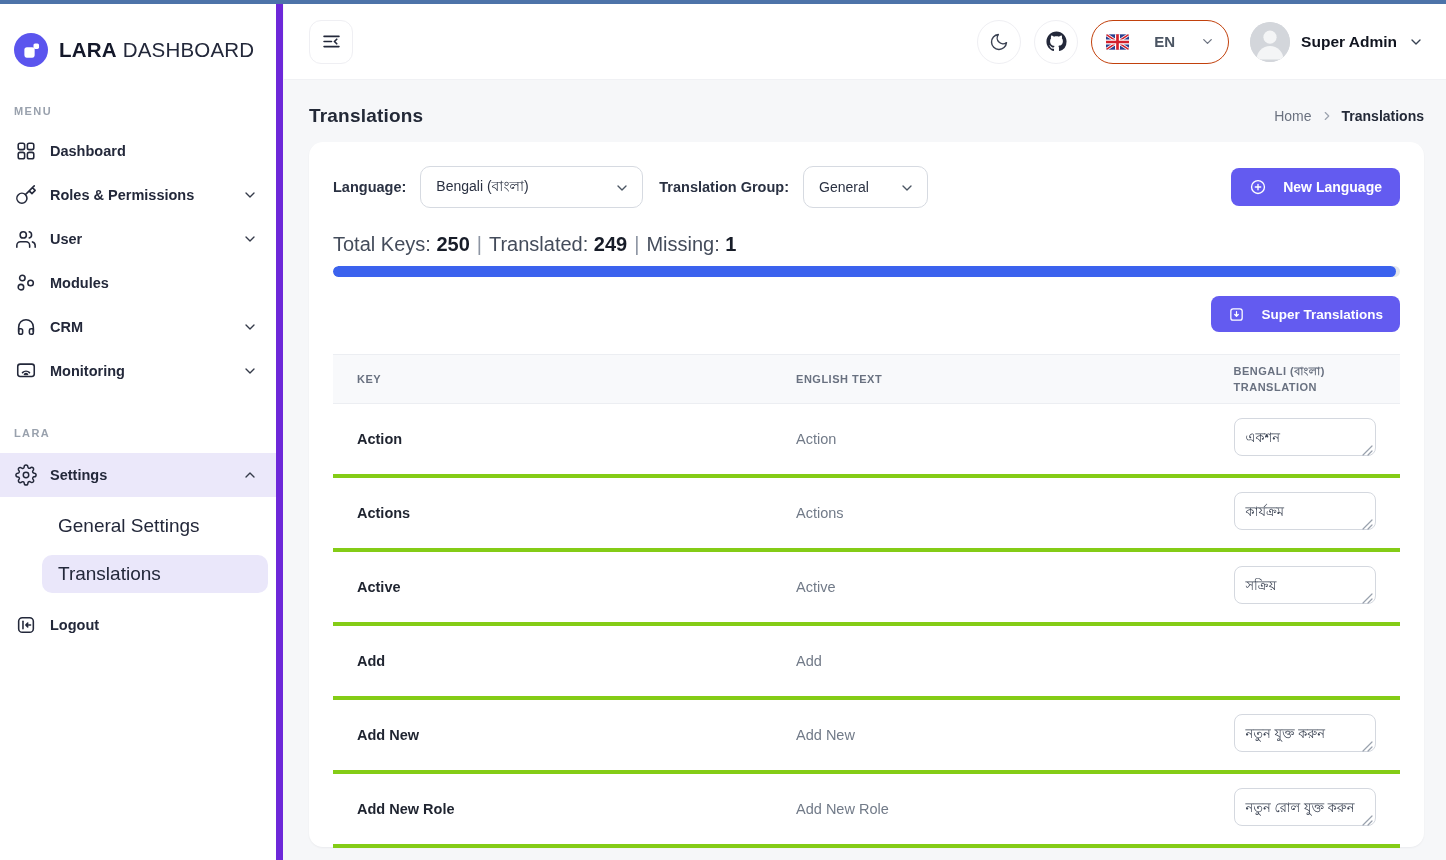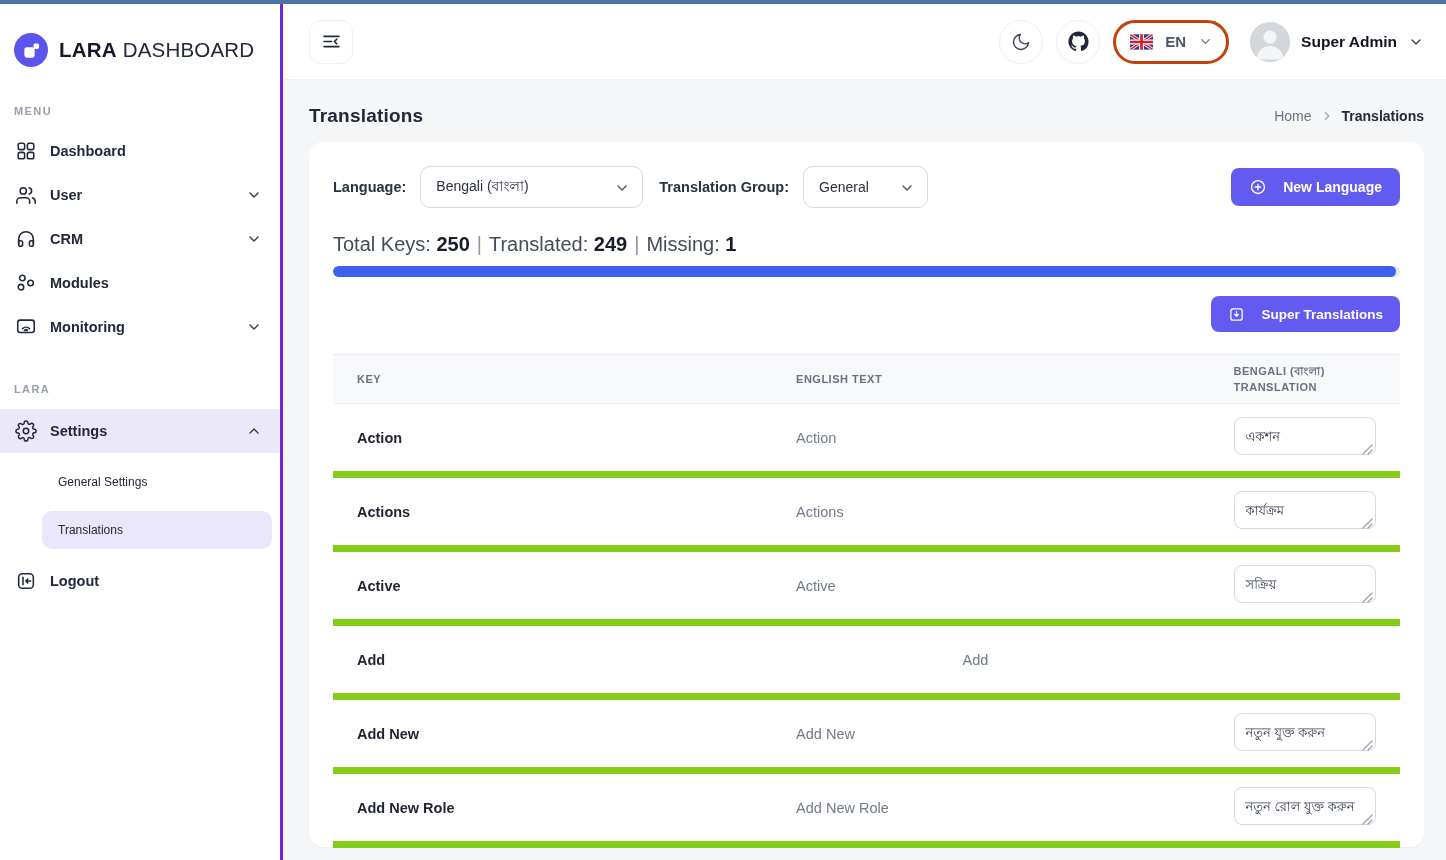--- a/index.html
+++ b/index.html
@@ -4,44 +4,44 @@
 <style>
   * { box-sizing: border-box; margin: 0; padding: 0; }
   html,body { width:1446px; height:860px; overflow:hidden; }
   body { font-family:"Liberation Sans", sans-serif; background:#f6f7f9; color:#1f2430; }
   svg { display:block; }
 
   
   .topstrip { position:fixed; top:0; left:0; width:1446px; height:4px; background:#4d73a9; z-index:60; }
 
   
-  .sidebar { position:fixed; top:4px; left:0; bottom:0; width:283px; background:#fff; border-right:3px solid #6d28d9; z-index:40; }
+  .sidebar { position:fixed; top:4px; left:0; bottom:0; width:283px; background:#fff; border-right:7px solid #6d28d9; z-index:40; }
   .logo { display:flex; align-items:center; gap:11px; padding:29px 14px 0 14px; cursor:pointer; }
   .logo-badge { width:34px; height:34px; border-radius:50%; background:#5b55ee; display:flex; align-items:center; justify-content:center; flex:0 0 auto; }
   .logo-text { font-size:20.5px; color:#14182a; letter-spacing:.2px; white-space:nowrap; }
   .logo-text b { font-weight:800; }
   .logo-text span { font-weight:400; color:#23283a; }
   .side-label { font-size:11px; font-weight:700; letter-spacing:1.4px; color:#99a1ad; padding:0 14px; margin-top:38px; }
   .side-label.more { margin-top:34px; }
   .nav { margin-top:12px; }
   .nav-item { height:44px; display:flex; align-items:center; gap:13px; padding:0 18px 0 15px; cursor:pointer; }
   .nav-item .ni-icon { width:22px; height:22px; color:#23283a; flex:0 0 auto; }
   .nav-item .ni-label { font-size:14.5px; font-weight:600; color:#23283a; flex:1 1 auto; }
   .nav-item .ni-chev { width:16px; height:16px; color:#353b4a; }
   .nav-item.active-parent { background:#ebe8fa; }
-  .subnav-item { height:40px; display:flex; align-items:center; padding-left:58px; font-size:12px; font-weight:500; color:#23283a; cursor:pointer; margin-top:9px; }
+  .subnav-item { height:40px; display:flex; align-items:center; padding-left:58px; font-size:19px; font-weight:500; color:#23283a; cursor:pointer; margin-top:9px; }
   .subnav-item.active { background:#eae7fa; border-radius:10px; margin:9px 8px 0 42px; padding-left:16px; height:38px; }
   .settings-block { margin-top:14px; }
 
   
   .header { position:fixed; top:4px; left:284px; right:0; height:76px; background:#fff; border-bottom:1px solid #f0f1f4; display:flex; align-items:center; justify-content:space-between; padding:0 22px 0 25px; z-index:30; }
   .icon-btn { width:44px; height:44px; border-radius:12px; border:1px solid #efeff3; background:#fff; display:flex; align-items:center; justify-content:center; cursor:pointer; }
   .icon-btn.round { border-radius:50%; }
   .header-right { display:flex; align-items:center; gap:13px; }
-  .lang-pill { height:44px; border:3px solid #c2410c; border-radius:22px; display:flex; align-items:center; gap:12px; padding:0 13px 0 14px; cursor:pointer; background:#fff; }
+  .lang-pill { height:44px; border:1px solid #c2410c; border-radius:22px; display:flex; align-items:center; gap:25px; padding:0 13px 0 14px; cursor:pointer; background:#fff; }
   .lang-pill .flag { width:23px; height:16px; border-radius:2px; overflow:hidden; }
   .lang-pill .code { font-size:15px; font-weight:600; color:#4b5563; }
   .user-chip { display:flex; align-items:center; gap:11px; margin-left:8px; cursor:pointer; }
   .avatar { width:40px; height:40px; border-radius:50%; overflow:hidden; background:#d3d6db; }
   .user-name { font-size:15.5px; font-weight:700; color:#10141f; }
 
   
   .content { position:absolute; left:284px; top:80px; right:0; bottom:0; padding:25px 22px 0 25px; }
   .page-head { display:flex; align-items:center; justify-content:space-between; }
   .page-title { font-size:19px; font-weight:800; color:#232937; letter-spacing:.2px; }
@@ -69,21 +69,21 @@
   .progress-fill { height:100%; border-radius:6px; background:#3b62ee; }
 
   .save-row { margin-top:19px; display:flex; justify-content:flex-end; }
 
   .ttable { margin-top:22px; }
   .thead { display:flex; align-items:center; background:#f8f9fb; border-top:1px solid #eceef2; border-bottom:1px solid #eceef2; height:50px; }
   .th { font-size:11px; font-weight:700; letter-spacing:.5px; color:#697180; text-transform:uppercase; line-height:16px; }
   .c1 { width:43.4%; padding-left:24px; }
   .c2 { width:41%; }
   .c3 { width:15.6%; }
-  .trow { display:flex; align-items:center; height:74px; border-bottom:7px solid #84cc16;justify-content:space-between; }
+  .trow { display:flex; align-items:center; height:74px; border-bottom:4px solid #84cc16; }
   .row-key { font-size:14.5px; font-weight:700; color:#1f2430; }
   .row-eng { font-size:14.5px; color:#717a88; }
   .ta-wrap { position:relative; width:142px; }
   .ta { width:142px; height:38px; border:1px solid #d4d8df; border-radius:8px; padding:9px 22px 8px 11px; font-size:13px; color:#3c4454; font-family:"Liberation Sans", sans-serif; resize:none; outline:none; background:#fff; overflow:hidden; white-space:nowrap; }
   .grip { position:absolute; right:3px; bottom:4px; width:11px; height:11px; }
 </style>
 </head>
 <body>
 
 <div class="topstrip"></div>
@@ -107,20 +107,33 @@
         <svg viewBox="0 0 24 24" fill="none" stroke="currentColor" stroke-width="1.7" stroke-linecap="round" stroke-linejoin="round">
           <rect x="3.5" y="3.5" width="7" height="7" rx="2"></rect>
             <rect x="13.5" y="3.5" width="7" height="7" rx="2"></rect>
           <rect x="3.5" y="13.5" width="7" height="7" rx="2"></rect>
             <rect x="13.5" y="13.5" width="7" height="7" rx="2"></rect>
         </svg>
       </span>
       <span class="ni-label">Dashboard</span>
     </div>
 
+    <div class="nav-item">
+      <span class="ni-icon">
+        <svg viewBox="0 0 24 24" fill="none" stroke="currentColor" stroke-width="1.7" stroke-linecap="round" stroke-linejoin="round">
+          <path d="M21 2l-2 2m-7.61 7.61a5.5 5.5 0 1 1-7.778 7.778 5.5 5.5 0 0 1 7.777-7.777zm0 0L15.5 7.5m0 0l3 3L22 7l-3-3m-3.5 3.5L19 4"></path>
+        </svg>
+      </span>
+      <span class="ni-label">Roles &amp; Permissions</span>
+      <span class="ni-chev">
+        <svg viewBox="0 0 24 24" fill="none" stroke="currentColor" stroke-width="2" stroke-linecap="round" stroke-linejoin="round">
+            <path d="M6 9l6 6 6-6"></path>
+          </svg>
+      </span>
+    </div>
 
     <div class="nav-item">
       <span class="ni-icon">
         <svg viewBox="0 0 24 24" fill="none" stroke="currentColor" stroke-width="1.7" stroke-linecap="round" stroke-linejoin="round">
           <path d="M16 21v-2a4 4 0 0 0-4-4H6a4 4 0 0 0-4 4v2"></path>
             <circle cx="9" cy="7.5" r="3.4"></circle>
           <path d="M22 21v-2a4 4 0 0 0-3-3.85"></path>
             <path d="M15.5 4.2a3.4 3.4 0 0 1 0 6.6"></path>
         </svg>
       </span>
@@ -128,41 +141,41 @@
       <span class="ni-chev">
         <svg viewBox="0 0 24 24" fill="none" stroke="currentColor" stroke-width="2" stroke-linecap="round" stroke-linejoin="round">
             <path d="M6 9l6 6 6-6"></path>
           </svg>
       </span>
     </div>
 
     <div class="nav-item">
       <span class="ni-icon">
         <svg viewBox="0 0 24 24" fill="none" stroke="currentColor" stroke-width="1.7" stroke-linecap="round" stroke-linejoin="round">
-          <path d="M4 17v-5a8 8 0 0 1 16 0v5"></path>
-          <path d="M20 18a2 2 0 0 1-2 2h-.5a1.8 1.8 0 0 1-1.8-1.8v-2.4a1.8 1.8 0 0 1 1.8-1.8H20zM4 18a2 2 0 0 0 2 2h.5a1.8 1.8 0 0 0 1.8-1.8v-2.4A1.8 1.8 0 0 0 6.5 14H4z"></path>
-        </svg>
-      </span>
-      <span class="ni-label">CRM</span>
-      <span class="ni-chev">
-        <svg viewBox="0 0 24 24" fill="none" stroke="currentColor" stroke-width="2" stroke-linecap="round" stroke-linejoin="round">
-            <path d="M6 9l6 6 6-6"></path>
-          </svg>
-      </span>
-    </div>
-
-    <div class="nav-item">
-      <span class="ni-icon">
-        <svg viewBox="0 0 24 24" fill="none" stroke="currentColor" stroke-width="1.7" stroke-linecap="round" stroke-linejoin="round">
           <circle cx="8" cy="6.5" r="3"></circle>
             <circle cx="6.5" cy="16.5" r="3"></circle>
             <circle cx="17" cy="12" r="3"></circle>
         </svg>
       </span>
       <span class="ni-label">Modules</span>
+    </div>
+
+    <div class="nav-item">
+      <span class="ni-icon">
+        <svg viewBox="0 0 24 24" fill="none" stroke="currentColor" stroke-width="1.7" stroke-linecap="round" stroke-linejoin="round">
+          <path d="M4 17v-5a8 8 0 0 1 16 0v5"></path>
+          <path d="M20 18a2 2 0 0 1-2 2h-.5a1.8 1.8 0 0 1-1.8-1.8v-2.4a1.8 1.8 0 0 1 1.8-1.8H20zM4 18a2 2 0 0 0 2 2h.5a1.8 1.8 0 0 0 1.8-1.8v-2.4A1.8 1.8 0 0 0 6.5 14H4z"></path>
+        </svg>
+      </span>
+      <span class="ni-label">CRM</span>
+      <span class="ni-chev">
+        <svg viewBox="0 0 24 24" fill="none" stroke="currentColor" stroke-width="2" stroke-linecap="round" stroke-linejoin="round">
+            <path d="M6 9l6 6 6-6"></path>
+          </svg>
+      </span>
     </div>
 
     <div class="nav-item">
       <span class="ni-icon">
         <svg viewBox="0 0 24 24" fill="none" stroke="currentColor" stroke-width="1.7" stroke-linecap="round" stroke-linejoin="round">
           <rect x="3" y="4.5" width="18" height="13.5" rx="2.6"></rect>
           <path d="M8.2 13.8a5.4 5.4 0 0 1 7.6 0"></path>
             <path d="M10.3 15.6a2.6 2.6 0 0 1 3.4 0"></path>
             <circle cx="12" cy="15.6" r="0.4" fill="currentColor"></circle>
         </svg>

